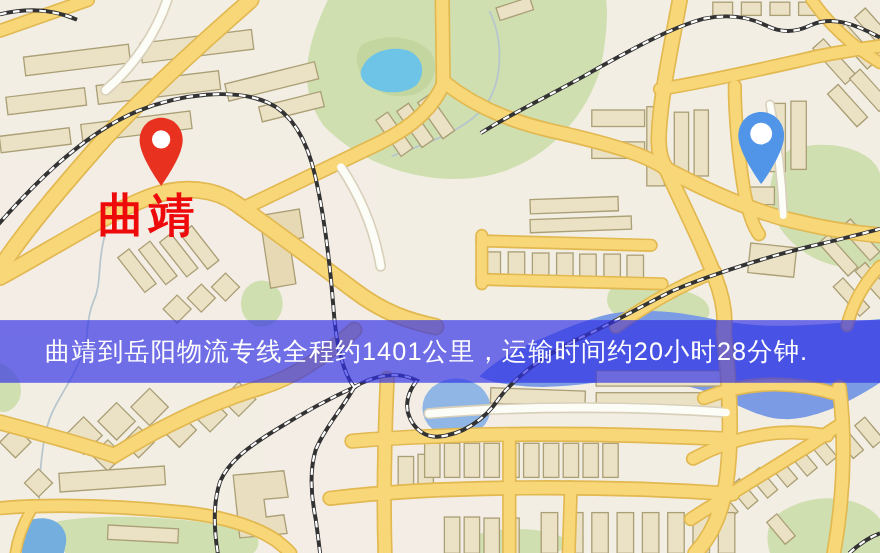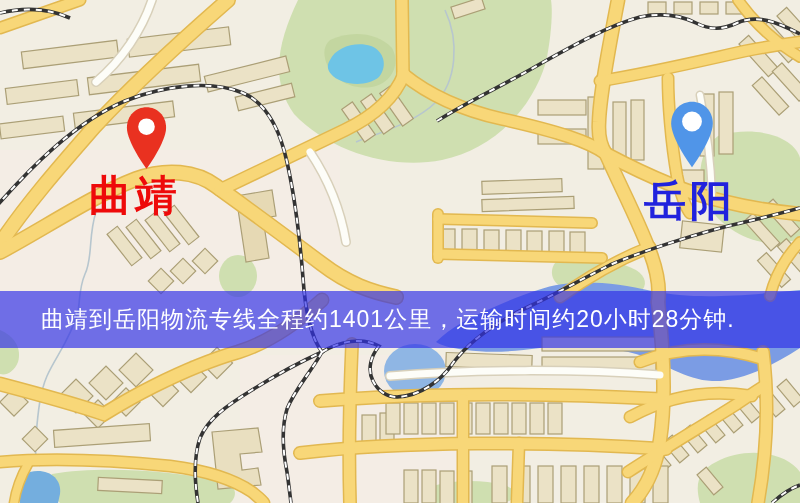--- a/index.html
+++ b/index.html
@@ -239,18 +239,17 @@
     <path d="M24,65 C24,65 4,38 4,23 C4,10.5 13,2 24,2 C35,2 44,10.5 44,23 C44,38 24,65 24,65 Z" fill="#e93120"></path>
     <circle cx="24" cy="22" r="8.5" fill="#ffffff"></circle>
   </svg>
 
   <svg class="pin pin-dest" viewBox="0 0 48 66">
     <path d="M24,65 C24,65 4,38 4,23 C4,10.5 13,2 24,2 C35,2 44,10.5 44,23 C44,38 24,65 24,65 Z" fill="#5095e8"></path>
     <circle cx="24" cy="21" r="9.5" fill="#ffffff"></circle>
   </svg>
 
   <div class="place-label origin-label">曲靖</div>
-  <div class="place-label dest-label">岳阳</div>
 
   <div class="banner">
     <span class="banner-text">曲靖到岳阳物流专线全程约1401公里，运输时间约20小时28分钟.</span>
   </div>
 </div>
 
 </body></html>

